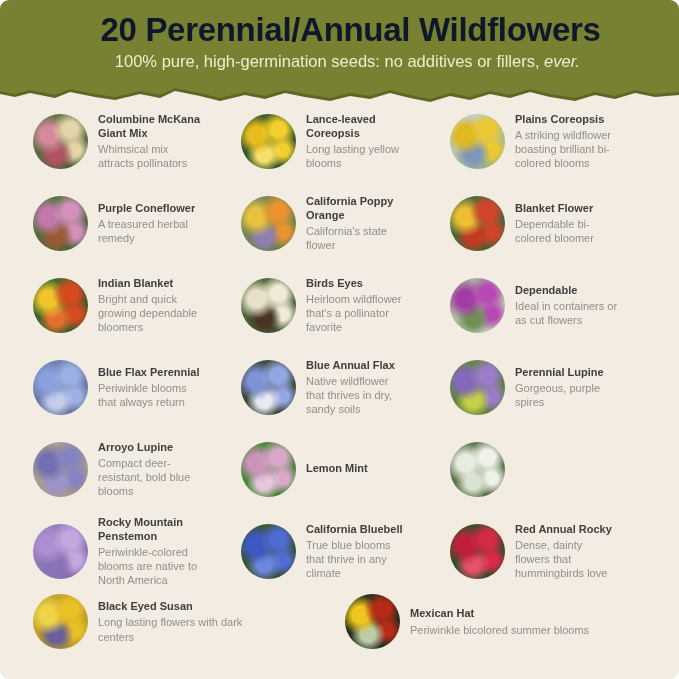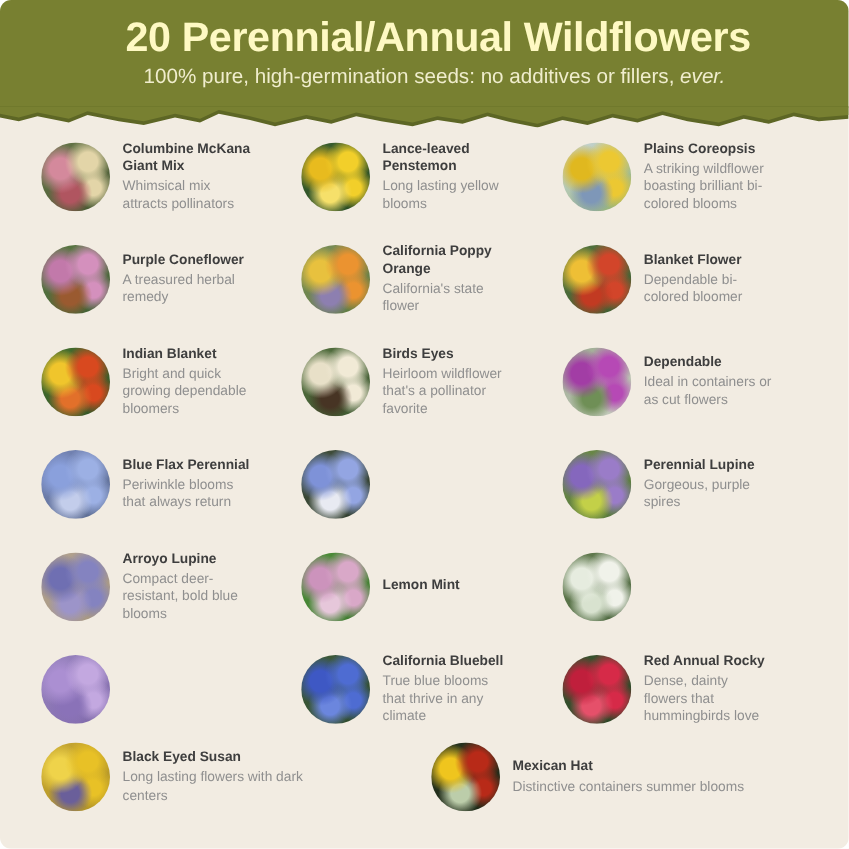--- a/index.html
+++ b/index.html
@@ -50,21 +50,21 @@
     margin:0;font-size:11px;line-height:1.28;
     color:var(--desc-color,#8f8f8f);white-space:pre-line;
   }
 </style>
 </head>
 <body>
 
 <div class="page" style="--page-bg: #f2ece2; --name-color: #3e3e3e; --desc-color: #8f8f8f; --header-bg: #788031; --tear-shadow: #5d6625; --header-title: #fcfaf0; --header-sub: #f0edcd;">
 
   <div class="header">
-    <h1 style="color: #fef9c3; margin-left: 22px;">20 Perennial/Annual Wildflowers</h1>
+    <h1 style="color: #0f172a; margin-left: 22px;">20 Perennial/Annual Wildflowers</h1>
     <p class="subtitle" style="color: rgb(240, 237, 205); padding-left: 16px;"><span>100% pure, high-germination seeds: no additives or fillers, </span><em>ever.</em></p>
   </div>
 
   <svg class="tear" viewBox="0 0 679 17" preserveAspectRatio="none" aria-hidden="true">
     <polygon style="fill:var(--tear-shadow,#5d6625)" points="0,0 679,0 679,10 655,12 635,8 615,14 595,10 575,16 550,12 530,7 510,13 490,9 470,15 450,11 430,17 410,13 390,8 370,14 350,11 330,16 305,12 285,8 265,14 245,10 220,16 200,11 175,6 160,13 140,9 115,15 95,12 70,7 55,13 30,8 15,12 0,9"></polygon>
     <polygon style="fill:var(--header-bg,#788031)" points="0,0 679,0 679,7 655,9 635,5 615,11 595,7 575,13 550,9 530,4 510,10 490,6 470,12 450,8 430,14 410,10 390,5 370,11 350,8 330,13 305,9 285,5 265,11 245,7 220,13 200,8 175,3 160,10 140,6 115,12 95,9 70,4 55,10 30,5 15,9 0,6"></polygon>
   </svg>
 
   <div class="content">
     <div class="grid" id="main-grid">
@@ -74,21 +74,21 @@
       <h3 class="name">Columbine McKana
 Giant Mix</h3>
       <p class="desc">Whimsical mix
 attracts pollinators</p>
     </div>
   </div>
         <div class="entry">
     <div class="photo" style="background: radial-gradient(circle at 68% 28%, rgb(242, 207, 42) 0px, rgb(242, 207, 42) 14%, transparent 34%), radial-gradient(circle at 28% 38%, rgb(232, 187, 30) 0px, rgb(232, 187, 30) 16%, transparent 38%), radial-gradient(circle at 42% 74%, rgb(246, 224, 106) 0px, rgb(246, 224, 106) 14%, transparent 34%), radial-gradient(circle at 76% 66%, rgb(242, 207, 42) 0px, rgb(242, 207, 42) 11%, transparent 30%), linear-gradient(140deg, rgb(60, 96, 48) 0%, rgb(39, 74, 34) 100%);"></div>
     <div class="txt">
       <h3 class="name">Lance-leaved
-Penstemon</h3>
+Coreopsis</h3>
       <p class="desc">Long lasting yellow
 blooms</p>
     </div>
   </div>
         <div class="entry">
     <div class="photo" style="background: radial-gradient(circle at 68% 28%, rgb(236, 200, 50) 0px, rgb(236, 200, 50) 14%, transparent 34%), radial-gradient(circle at 28% 38%, rgb(224, 184, 31) 0px, rgb(224, 184, 31) 16%, transparent 38%), radial-gradient(circle at 42% 74%, rgb(126, 151, 184) 0px, rgb(126, 151, 184) 14%, transparent 34%), radial-gradient(circle at 76% 66%, rgb(236, 200, 50) 0px, rgb(236, 200, 50) 11%, transparent 30%), linear-gradient(140deg, rgb(205, 217, 226) 0%, rgb(143, 174, 106) 100%);"></div>
     <div class="txt">
       <h3 class="name">Plains Coreopsis</h3>
       <p class="desc">A striking wildflower
 boasting brilliant bi-
@@ -149,20 +149,26 @@
         <div class="entry">
     <div class="photo" style="background: radial-gradient(circle at 68% 28%, rgb(156, 176, 228) 0px, rgb(156, 176, 228) 14%, transparent 34%), radial-gradient(circle at 28% 38%, rgb(138, 160, 220) 0px, rgb(138, 160, 220) 16%, transparent 38%), radial-gradient(circle at 42% 74%, rgb(195, 205, 235) 0px, rgb(195, 205, 235) 14%, transparent 34%), radial-gradient(circle at 76% 66%, rgb(156, 176, 228) 0px, rgb(156, 176, 228) 11%, transparent 30%), linear-gradient(140deg, rgb(119, 135, 185) 0%, rgb(90, 106, 142) 100%);"></div>
     <div class="txt">
       <h3 class="name">Blue Flax Perennial</h3>
       <p class="desc">Periwinkle blooms
 that always return</p>
     </div>
   </div>
         <div class="entry">
     <div class="photo" style="background: radial-gradient(circle at 68% 28%, rgb(147, 165, 226) 0px, rgb(147, 165, 226) 14%, transparent 34%), radial-gradient(circle at 28% 38%, rgb(126, 146, 216) 0px, rgb(126, 146, 216) 16%, transparent 38%), radial-gradient(circle at 42% 74%, rgb(232, 234, 242) 0px, rgb(232, 234, 242) 14%, transparent 34%), radial-gradient(circle at 76% 66%, rgb(147, 165, 226) 0px, rgb(147, 165, 226) 11%, transparent 30%), linear-gradient(140deg, rgb(66, 80, 60) 0%, rgb(47, 60, 44) 100%);"></div>
+    <div class="txt">
+      <h3 class="name">Blue Annual Flax</h3>
+      <p class="desc">Native wildflower
+that thrives in dry,
+sandy soils</p>
+    </div>
   </div>
         <div class="entry">
     <div class="photo" style="background: radial-gradient(circle at 68% 28%, rgb(154, 124, 200) 0px, rgb(154, 124, 200) 14%, transparent 34%), radial-gradient(circle at 28% 38%, rgb(133, 103, 189) 0px, rgb(133, 103, 189) 16%, transparent 38%), radial-gradient(circle at 42% 74%, rgb(195, 208, 72) 0px, rgb(195, 208, 72) 14%, transparent 34%), radial-gradient(circle at 76% 66%, rgb(154, 124, 200) 0px, rgb(154, 124, 200) 11%, transparent 30%), linear-gradient(140deg, rgb(109, 138, 72) 0%, rgb(85, 120, 60) 100%);"></div>
     <div class="txt">
       <h3 class="name">Perennial Lupine</h3>
       <p class="desc">Gorgeous, purple
 spires</p>
     </div>
   </div>
         <div class="entry">
@@ -178,20 +184,27 @@
     <div class="photo" style="background: radial-gradient(circle at 68% 28%, rgb(217, 168, 200) 0px, rgb(217, 168, 200) 14%, transparent 34%), radial-gradient(circle at 28% 38%, rgb(204, 147, 188) 0px, rgb(204, 147, 188) 16%, transparent 38%), radial-gradient(circle at 42% 74%, rgb(230, 199, 218) 0px, rgb(230, 199, 218) 14%, transparent 34%), radial-gradient(circle at 76% 66%, rgb(217, 168, 200) 0px, rgb(217, 168, 200) 11%, transparent 30%), linear-gradient(140deg, rgb(79, 143, 58) 0%, rgb(61, 122, 46) 100%);"></div>
     <div class="txt">
       <h3 class="name">Lemon Mint</h3>
     </div>
   </div>
         <div class="entry">
     <div class="photo" style="background: radial-gradient(circle at 68% 28%, rgb(240, 242, 234) 0px, rgb(240, 242, 234) 14%, transparent 34%), radial-gradient(circle at 28% 38%, rgb(230, 236, 223) 0px, rgb(230, 236, 223) 16%, transparent 38%), radial-gradient(circle at 42% 74%, rgb(216, 226, 207) 0px, rgb(216, 226, 207) 14%, transparent 34%), radial-gradient(circle at 76% 66%, rgb(240, 242, 234) 0px, rgb(240, 242, 234) 11%, transparent 30%), linear-gradient(140deg, rgb(100, 124, 80) 0%, rgb(77, 104, 64) 100%);"></div>
   </div>
         <div class="entry">
     <div class="photo" style="background: radial-gradient(circle at 68% 28%, rgb(195, 168, 224) 0px, rgb(195, 168, 224) 14%, transparent 34%), radial-gradient(circle at 28% 38%, rgb(171, 143, 210) 0px, rgb(171, 143, 210) 16%, transparent 38%), radial-gradient(circle at 42% 74%, rgb(138, 114, 184) 0px, rgb(138, 114, 184) 14%, transparent 34%), radial-gradient(circle at 76% 66%, rgb(195, 168, 224) 0px, rgb(195, 168, 224) 11%, transparent 30%), linear-gradient(140deg, rgb(154, 134, 192) 0%, rgb(126, 104, 168) 100%);"></div>
+    <div class="txt">
+      <h3 class="name">Rocky Mountain
+Penstemon</h3>
+      <p class="desc">Periwinkle-colored
+blooms are native to
+North America</p>
+    </div>
   </div>
         <div class="entry">
     <div class="photo" style="background: radial-gradient(circle at 68% 28%, rgb(78, 108, 210) 0px, rgb(78, 108, 210) 14%, transparent 34%), radial-gradient(circle at 28% 38%, rgb(62, 88, 196) 0px, rgb(62, 88, 196) 16%, transparent 38%), radial-gradient(circle at 42% 74%, rgb(107, 134, 222) 0px, rgb(107, 134, 222) 14%, transparent 34%), radial-gradient(circle at 76% 66%, rgb(78, 108, 210) 0px, rgb(78, 108, 210) 11%, transparent 30%), linear-gradient(140deg, rgb(63, 92, 58) 0%, rgb(46, 74, 44) 100%);"></div>
     <div class="txt">
       <h3 class="name">California Bluebell</h3>
       <p class="desc">True blue blooms
 that thrive in any
 climate</p>
     </div>
   </div>
@@ -211,19 +224,19 @@
     <div class="txt">
       <h3 class="name">Black Eyed Susan</h3>
       <p class="desc">Long lasting flowers with dark
 centers</p>
     </div>
   </div>
         <div class="entry">
     <div class="photo" style="background: radial-gradient(circle at 68% 28%, rgb(184, 42, 24) 0px, rgb(184, 42, 24) 14%, transparent 34%), radial-gradient(circle at 28% 38%, rgb(239, 197, 30) 0px, rgb(239, 197, 30) 16%, transparent 38%), radial-gradient(circle at 42% 74%, rgb(188, 205, 170) 0px, rgb(188, 205, 170) 14%, transparent 34%), radial-gradient(circle at 76% 66%, rgb(184, 42, 24) 0px, rgb(184, 42, 24) 11%, transparent 30%), linear-gradient(140deg, rgb(40, 52, 32) 0%, rgb(28, 40, 22) 100%);"></div>
     <div class="txt">
       <h3 class="name">Mexican Hat</h3>
-      <p class="desc">Distinctive containers summer blooms</p>
+      <p class="desc">Periwinkle bicolored summer blooms</p>
     </div>
   </div>
       </div>
   </div>
 
 </div>
 
 </body></html>

